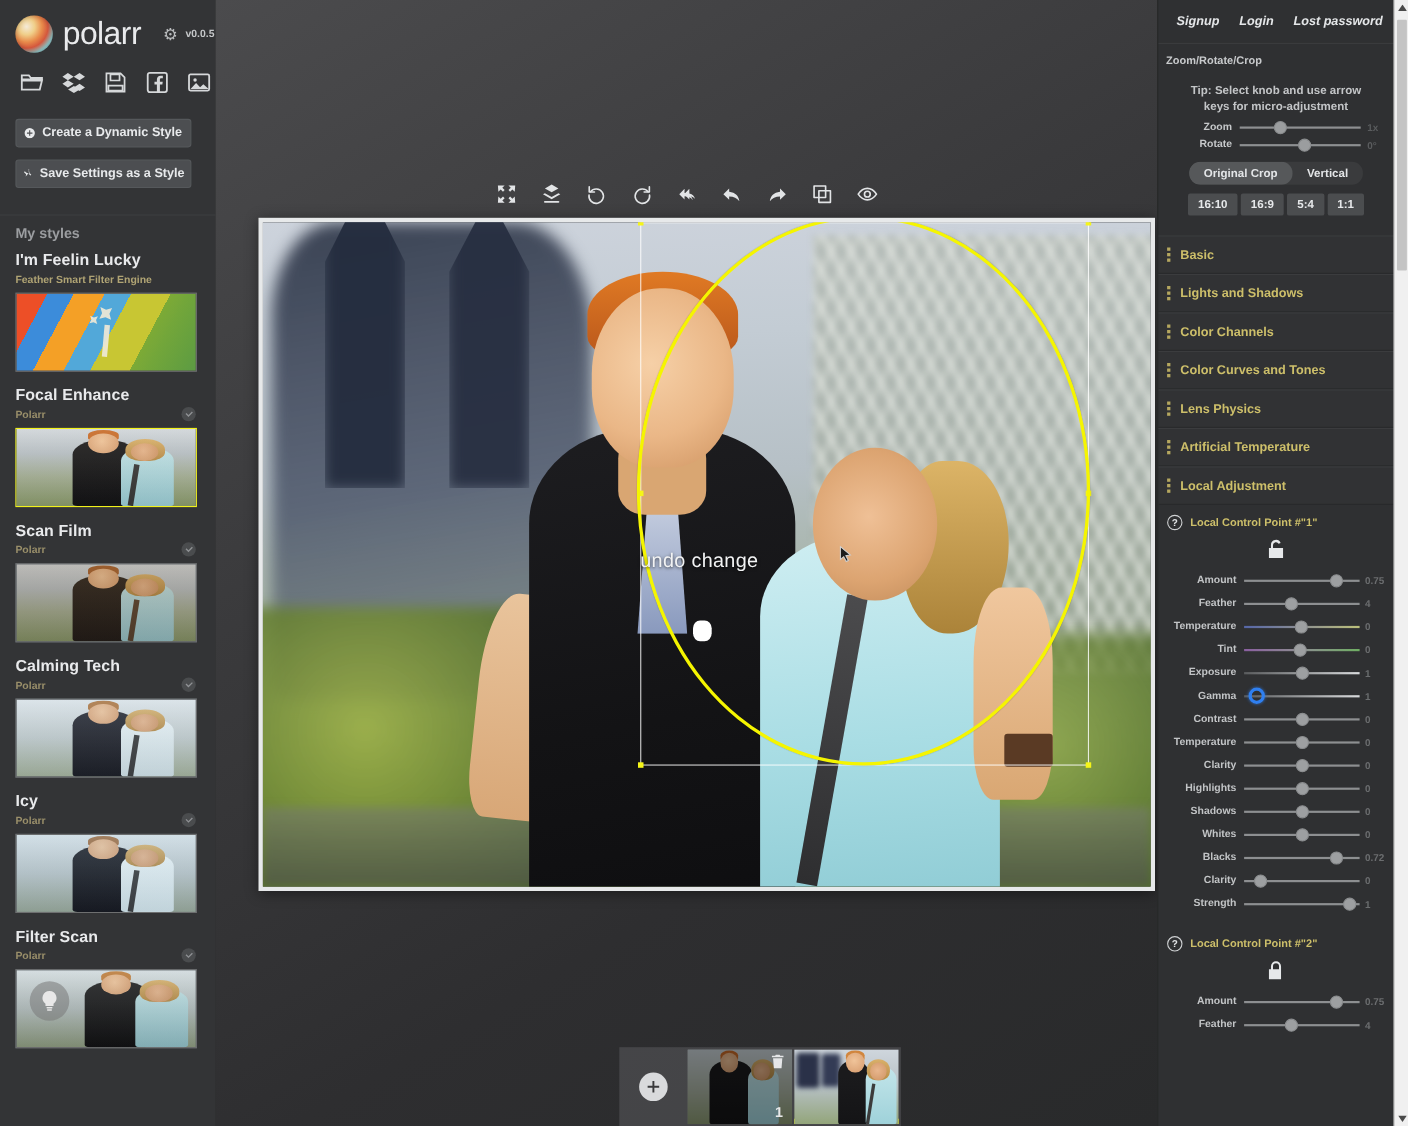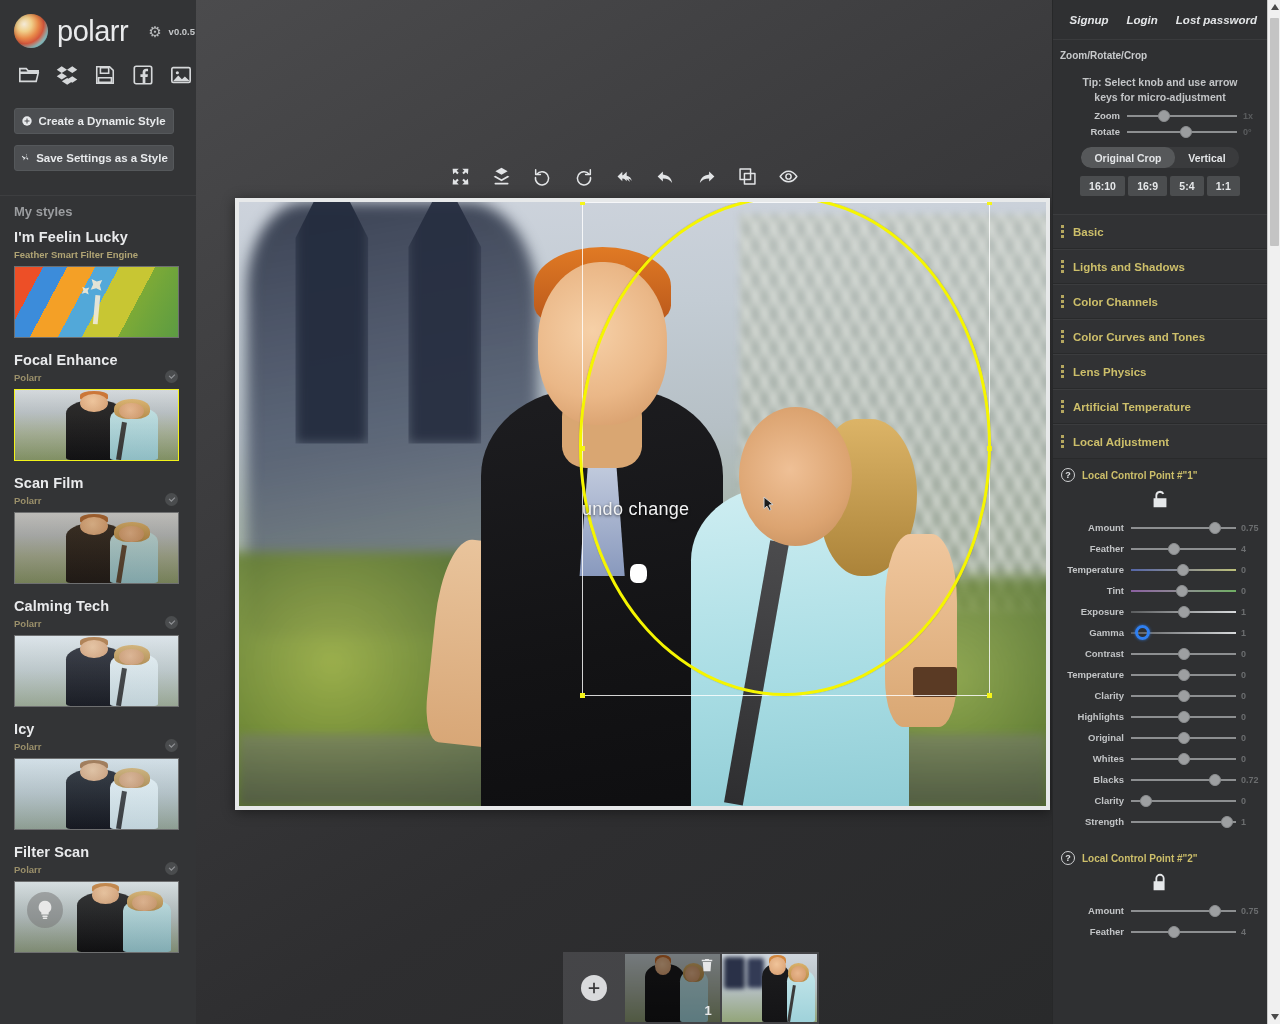--- a/index.html
+++ b/index.html
@@ -951,21 +951,21 @@
           <span class="sl-val">0</span>
         </div>
         <div class="sl-row">
           <span class="sl-label">Highlights</span>
           <span class="sl-track">
               <span class="sl-knob" style="left:45%"></span>
             </span>
           <span class="sl-val">0</span>
         </div>
         <div class="sl-row">
-          <span class="sl-label">Original</span>
+          <span class="sl-label">Shadows</span>
           <span class="sl-track">
               <span class="sl-knob" style="left:45%"></span>
             </span>
           <span class="sl-val">0</span>
         </div>
         <div class="sl-row">
           <span class="sl-label">Whites</span>
           <span class="sl-track">
               <span class="sl-knob" style="left:45%"></span>
             </span>

